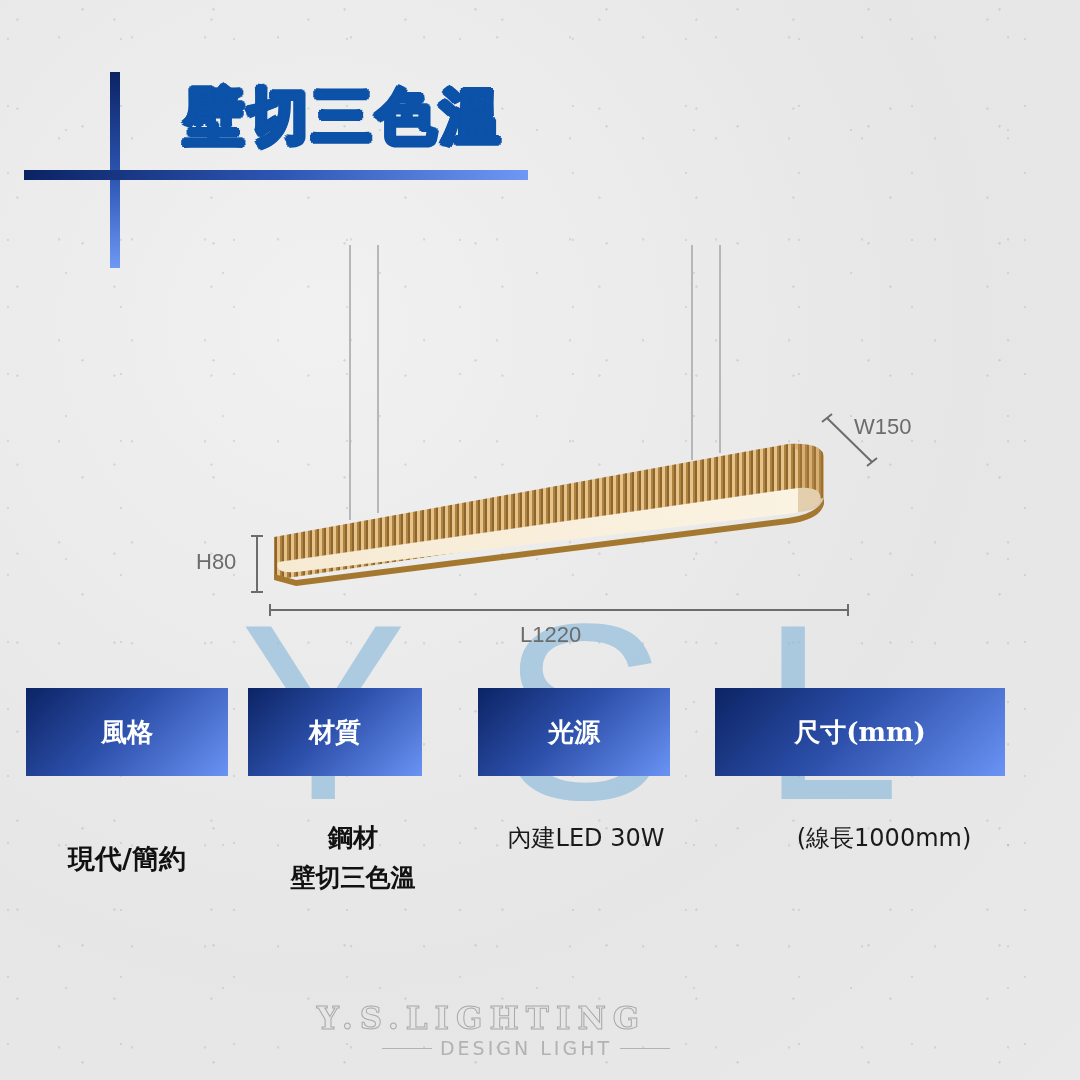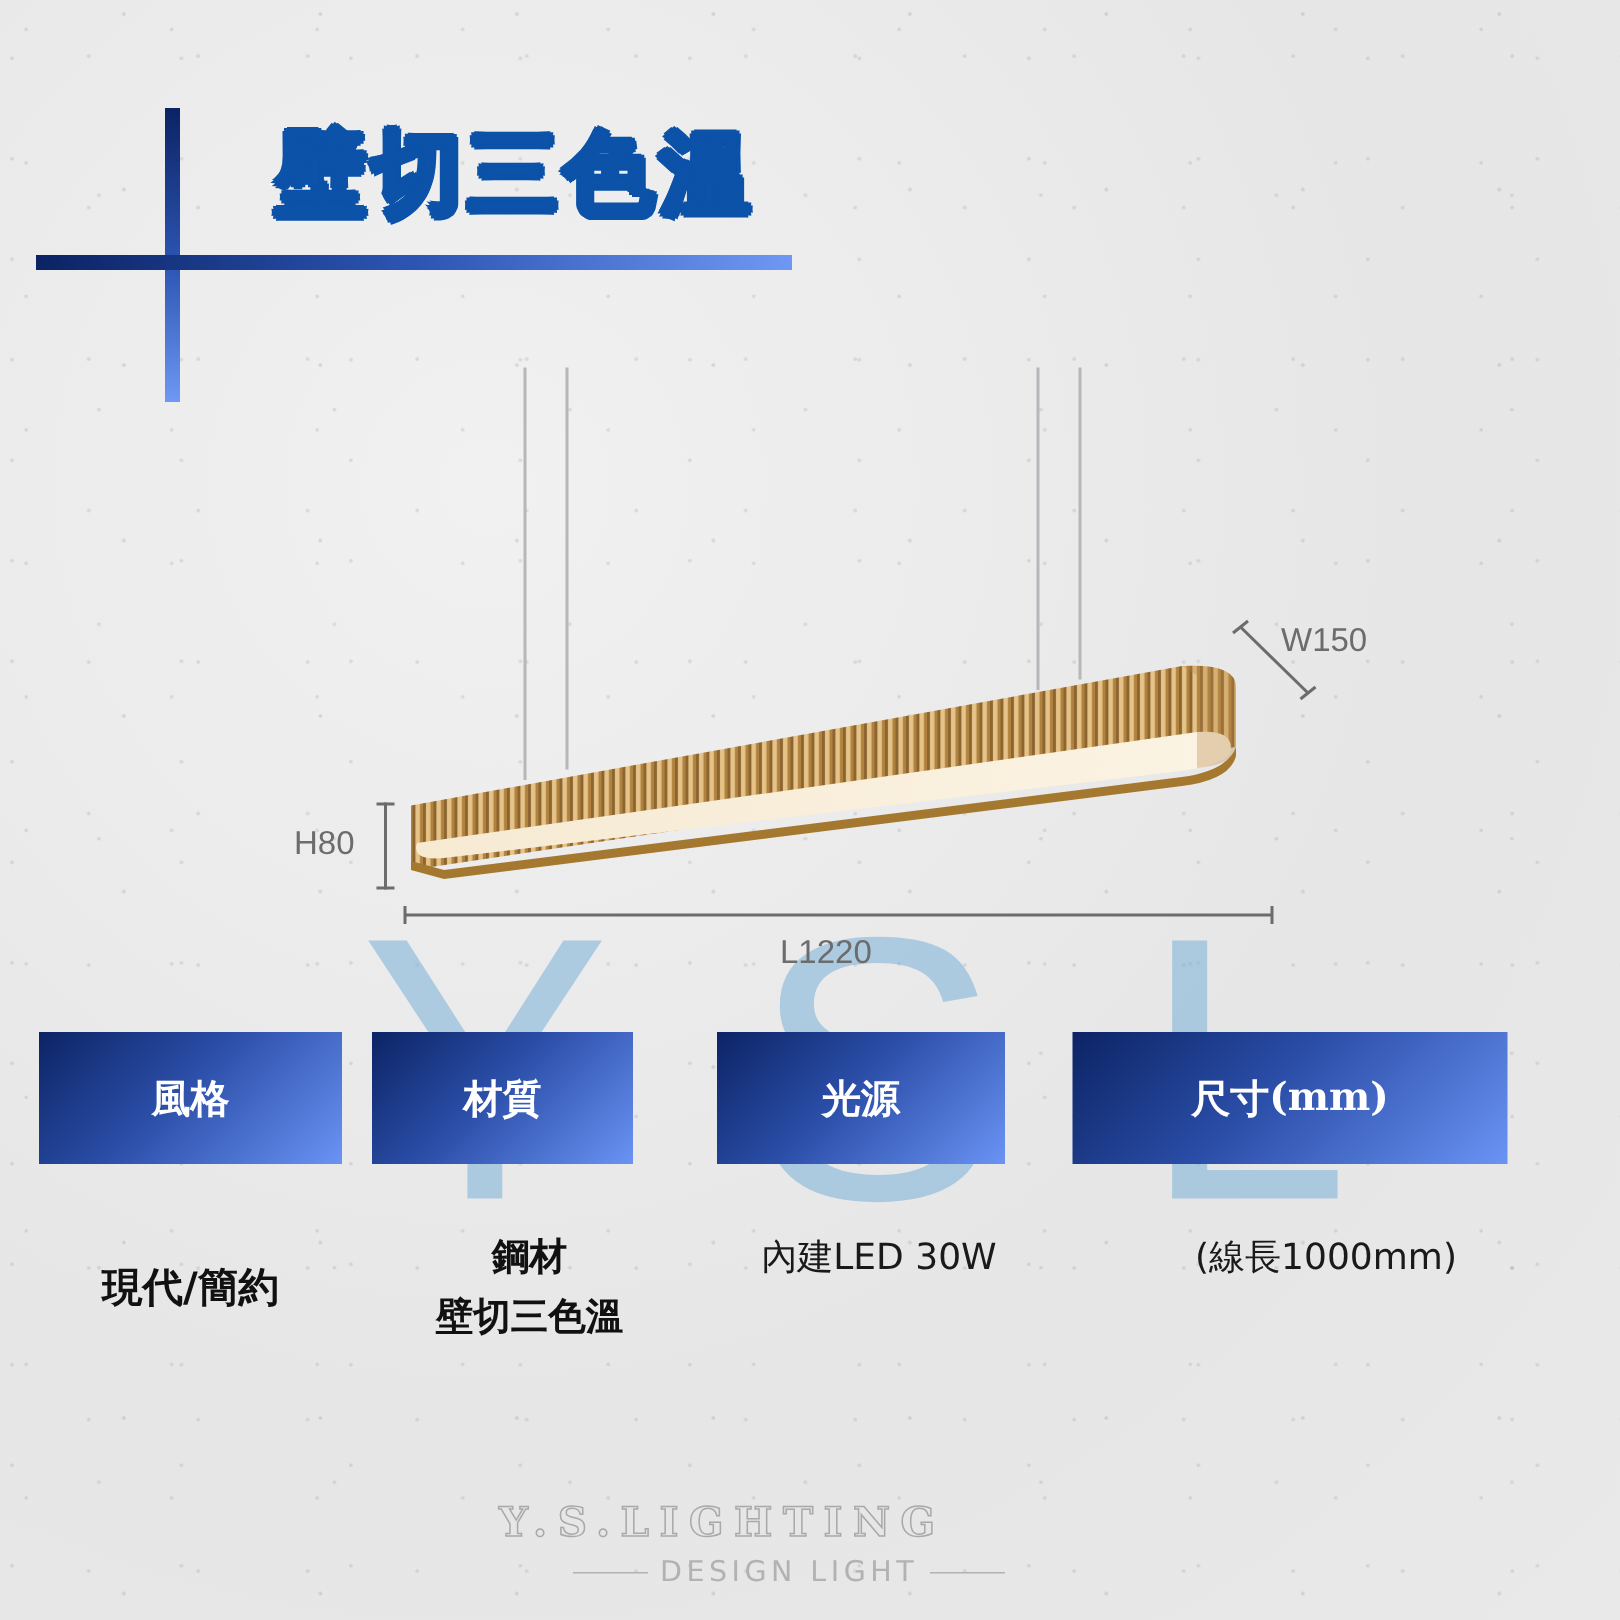--- a/index.html
+++ b/index.html
@@ -77,21 +77,21 @@
     .val {
       position: absolute; text-align: center;
       font-size: 25px; line-height: 40px; color: #111;
     }
     .val.bold { font-weight: 700; font-family: "DejaVu Sans", sans-serif; }
     .val.light { font-family: "DejaVu Sans", sans-serif; font-weight: 400; color: #1a1a1a; font-size: 24px; }
 
     
     .brand {
       position: absolute; left: 0; width: 963px; top: 1000px; text-align: center;
-      font-family: "DejaVu Serif", serif; font-weight: 700; font-size: 27px; letter-spacing: 7px;
+      font-family: "DejaVu Serif", serif; font-weight: 700; font-size: 31px; letter-spacing: 7px;
       color: #e6e6e6;
       -webkit-text-stroke: 1px #a9a9a9;
     }
     .brand-sub {
       position: absolute; left: 0; width: 1052px; top: 1037px;
       display: flex; justify-content: center; align-items: center; gap: 8px;
       font-family: "DejaVu Sans", sans-serif; font-size: 19px; letter-spacing: 3px; color: #b2b2b2;
     }
     .brand-sub .rule { width: 50px; height: 1px; background: #b2b2b2; }
   </style>

